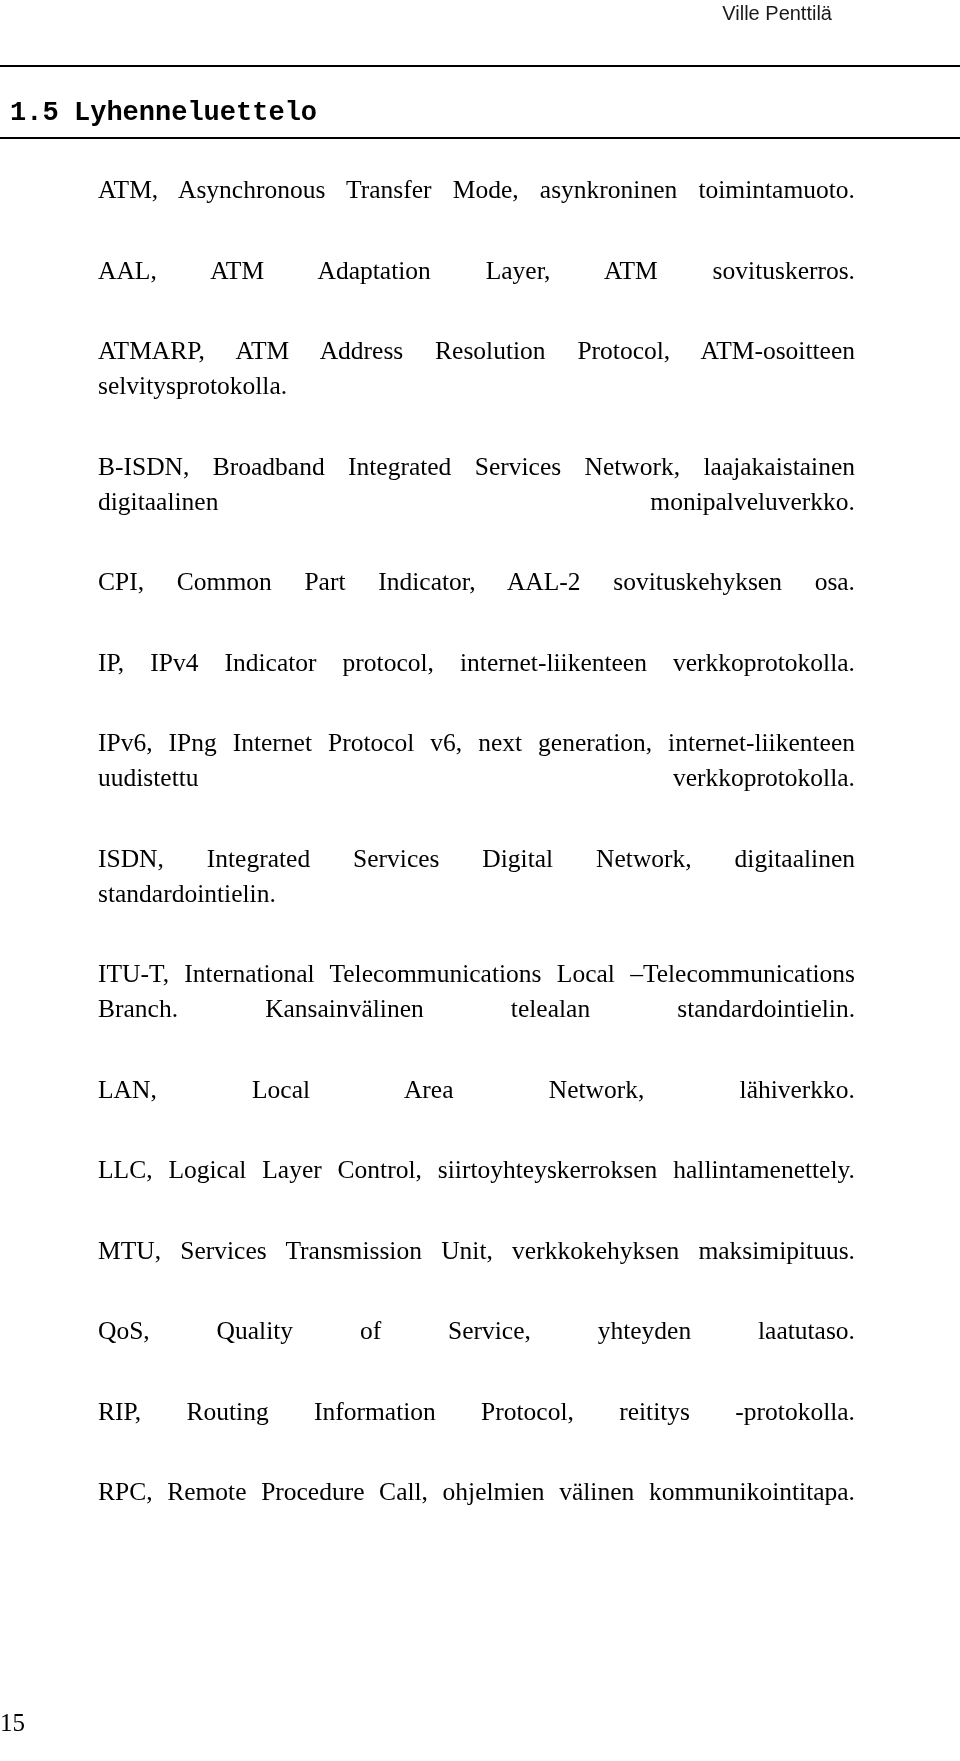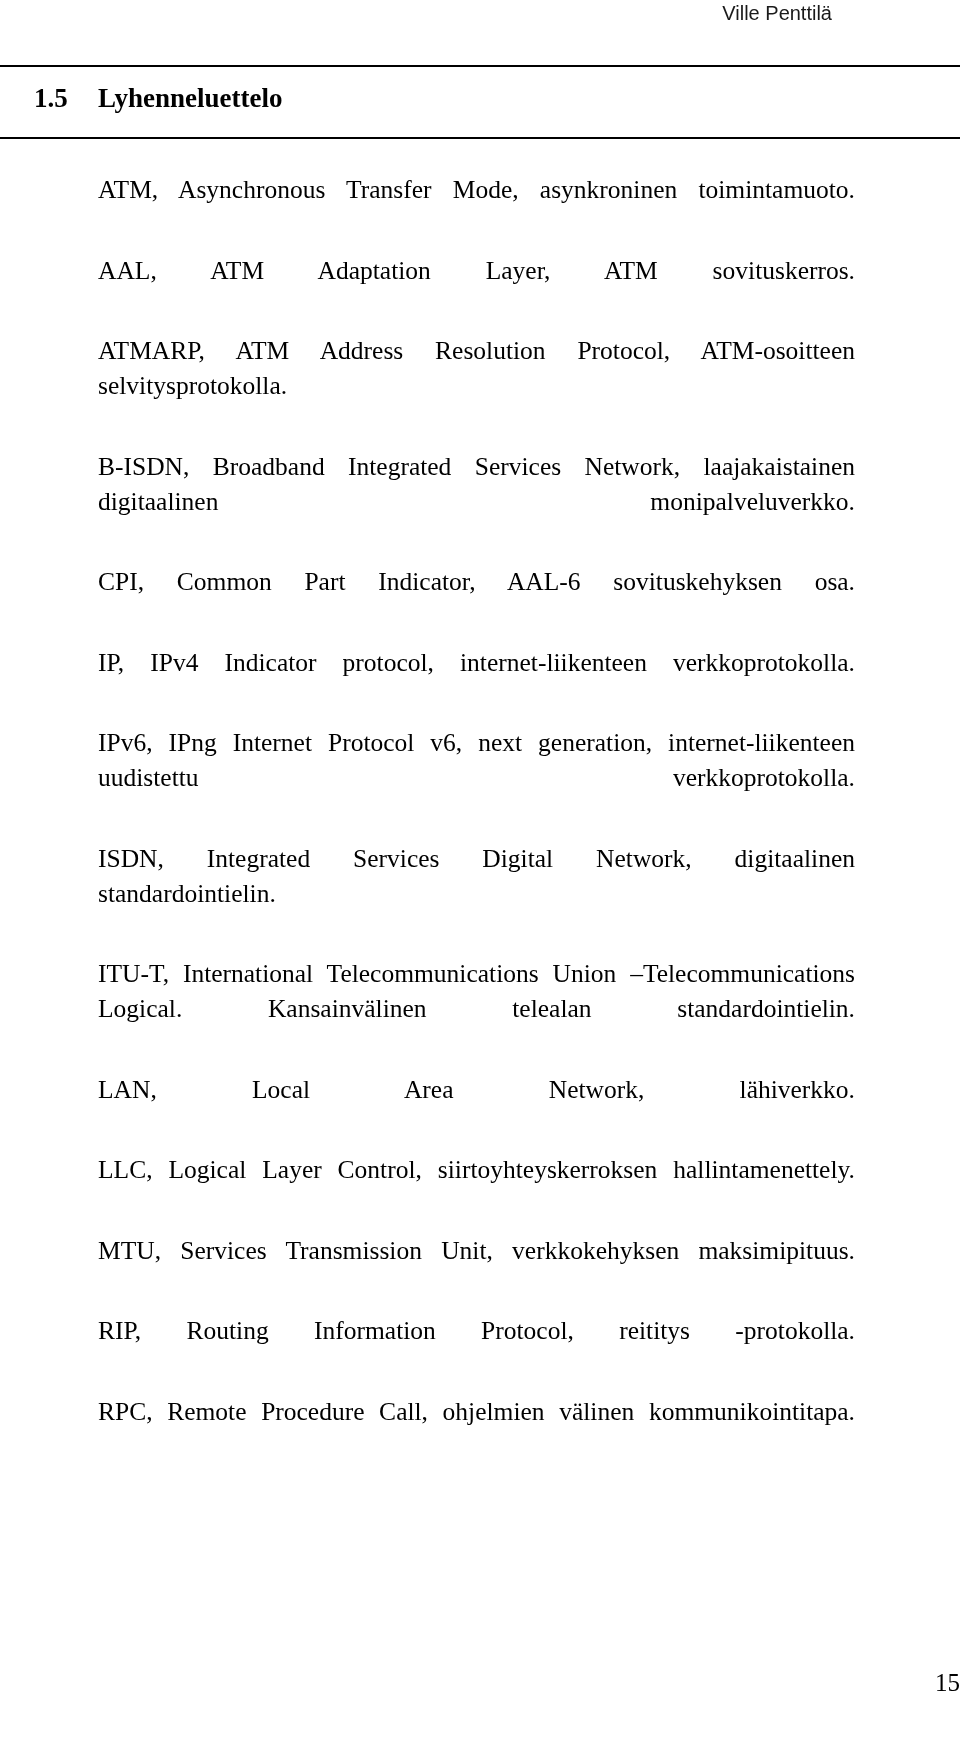--- a/index.html
+++ b/index.html
@@ -44,31 +44,30 @@
     width: 960px;
     height: 2px;
     background: #000000;
   }
   .rule-top { top: 65px; }
   .rule-under-heading { top: 137px; }
 
   
   .section-heading {
     position: absolute;
-    top: 82px;
+    top: 97px;
     left: 10px;
     display: flex;
     align-items: baseline;
-    font-family: Liberation Serif, serif;
+    font-family: Liberation Mono, monospace;
     font-weight: bold;
     font-size: 27px;
     line-height: 32px;
     color: #000000;
     white-space: nowrap;
-    margin-left: 24px;
   }
   .section-number { display: inline-block; min-width: 64px; }
   .section-title  { display: inline-block; }
 
   
   .body-block {
     position: absolute;
     top: 172px;
     left: 98px;
     width: 757px;
@@ -88,23 +87,23 @@
   .entry::after {
     content: "";
     display: inline-block;
     width: 100%;
   }
 
   
   .footer {
     position: absolute;
     left: 0px;
-    top: 1668px;
+    top: 1708px;
     width: 960px;
-    text-align: right;
+    text-align: left;
   }
   .page-number {
     font-family: "Liberation Serif", "DejaVu Serif", serif;
     font-size: 25px;
     line-height: 30px;
     color: #000000;
   }
 </style>
 </head>
 <body>
@@ -122,28 +121,29 @@
     <span class="section-title">Lyhenneluettelo</span>
   </div>
 
   <div class="rule rule-under-heading"></div>
 
   <div class="body-block">
       <p class="entry">ATM, Asynchronous Transfer Mode, asynkroninen toimintamuoto.</p>
       <p class="entry">AAL, ATM Adaptation Layer, ATM sovituskerros.</p>
       <p class="entry">ATMARP, ATM Address Resolution Protocol, ATM-osoitteen selvitysprotokolla.</p>
       <p class="entry">B-ISDN, Broadband Integrated Services Network, laajakaistainen digitaalinen monipalveluverkko.</p>
-      <p class="entry">CPI, Common Part Indicator, AAL-6 sovituskehyksen osa.</p>
+      <p class="entry">CPI, Common Part Indicator, AAL-2 sovituskehyksen osa.</p>
       <p class="entry">IP, IPv4 Indicator protocol, internet-liikenteen verkkoprotokolla.</p>
       <p class="entry">IPv6, IPng Internet Protocol v6, next generation, internet-liikenteen uudistettu verkkoprotokolla.</p>
       <p class="entry">ISDN, Integrated Services Digital Network, digitaalinen standardointielin.</p>
-      <p class="entry">ITU-T, International Telecommunications Union –Telecommunications Logical. Kansainvälinen telealan standardointielin.</p>
+      <p class="entry">ITU-T, International Telecommunications Local –Telecommunications Branch. Kansainvälinen telealan standardointielin.</p>
       <p class="entry">LAN, Local Area Network, lähiverkko.</p>
       <p class="entry">LLC, Logical Layer Control, siirtoyhteyskerroksen hallintamenettely.</p>
       <p class="entry">MTU, Services Transmission Unit, verkkokehyksen maksimipituus.</p>
+      <p class="entry">QoS, Quality of Service, yhteyden laatutaso.</p>
       <p class="entry">RIP, Routing Information Protocol, reititys -protokolla.</p>
       <p class="entry">RPC, Remote Procedure Call, ohjelmien välinen kommunikointitapa.</p>
     </div>
 
   <div class="footer">
     <span class="page-number">15</span>
   </div>
 
 </div>
 

